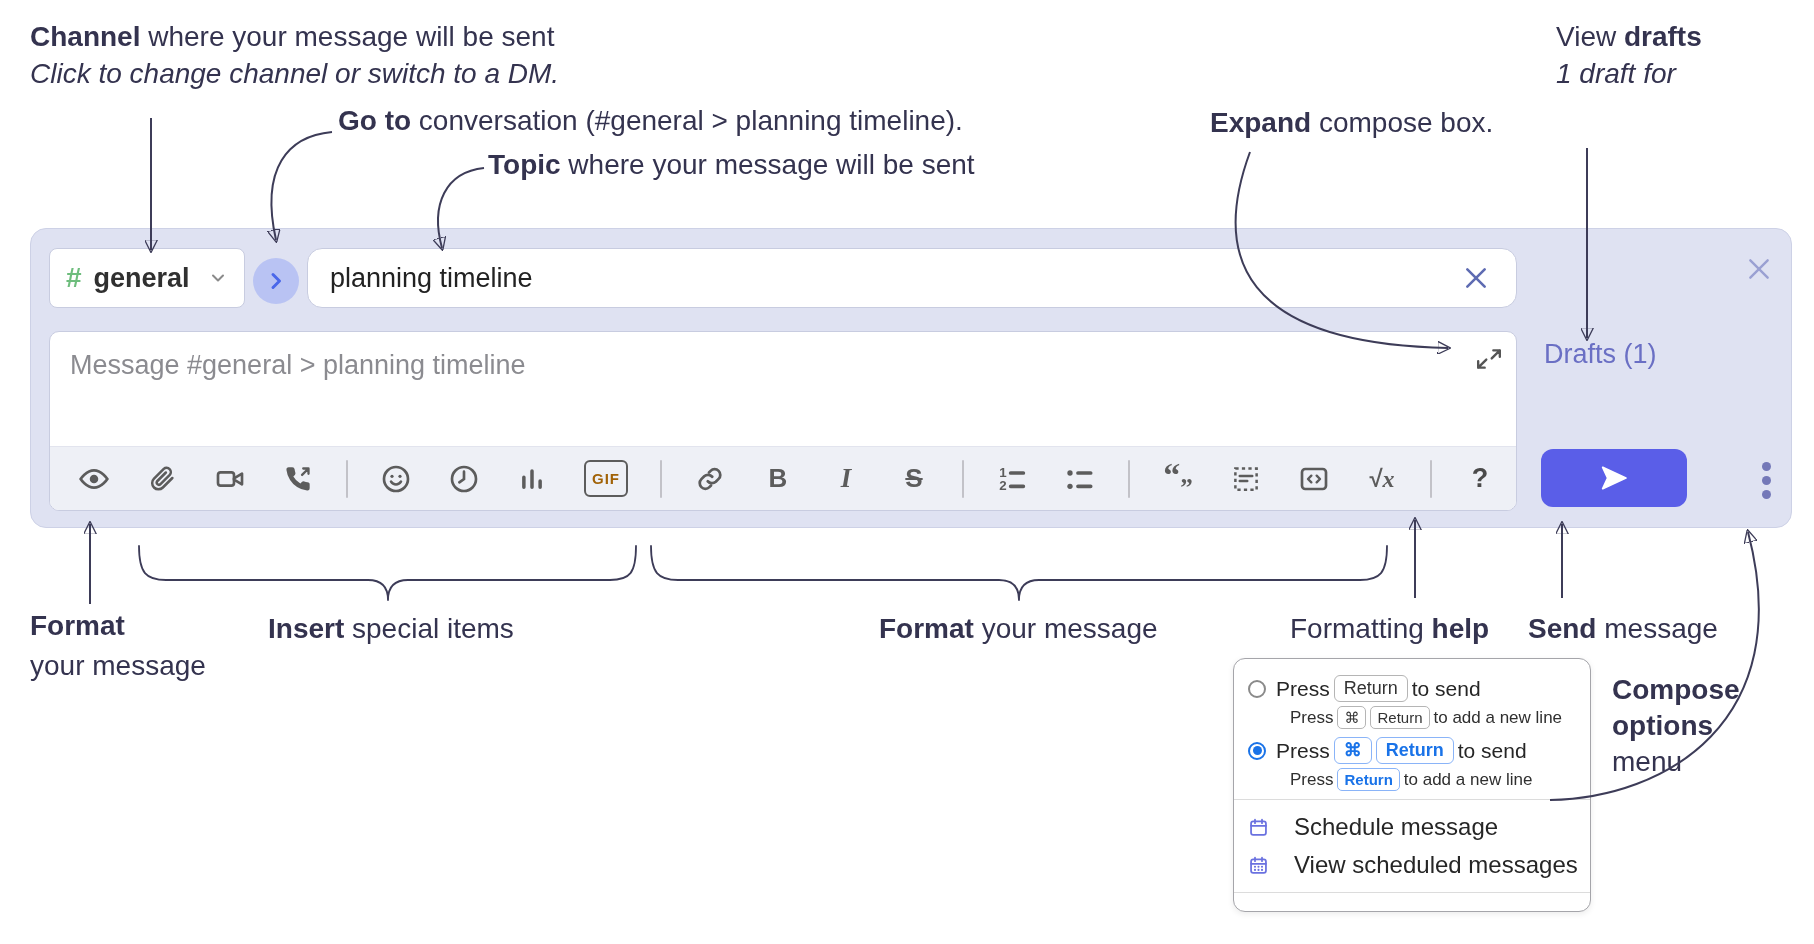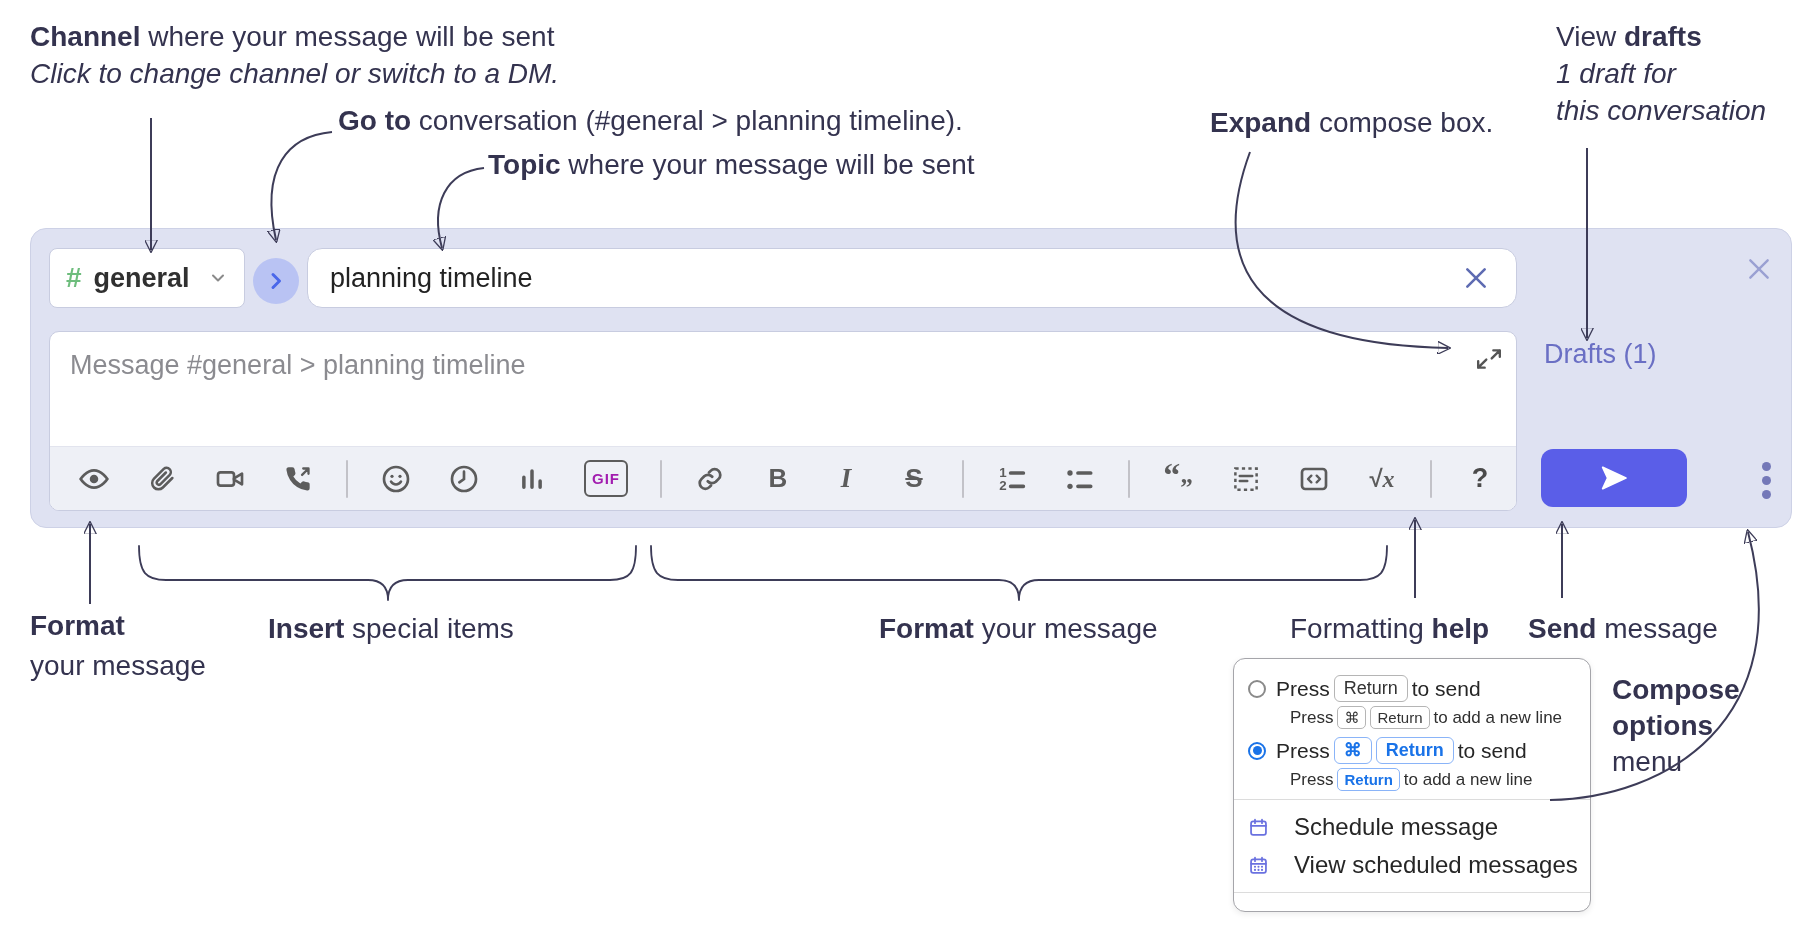--- a/index.html
+++ b/index.html
@@ -41,21 +41,21 @@
   .toolbar{position:absolute;left:0;bottom:0;width:100%;height:64px;background:#eef0f6;
     border-top:1px solid #e2e4ee;display:flex;align-items:center;gap:28px;
     padding:0 24px;box-sizing:border-box;}
   .tb-icon{width:40px;height:40px;display:flex;align-items:center;justify-content:center;
     flex:0 0 auto;cursor:pointer;color:#5c5c5c;}
   .tb-div{width:2px;height:38px;background:#c2c2c8;border-radius:1px;flex:0 0 auto;}
   .tb-txt{font-size:26px;font-weight:700;color:#5c5c5c;}
   .txt-italic{font-family:"Liberation Serif",serif;font-style:italic;font-weight:600;font-size:27px;}
   .txt-strike{text-decoration:line-through;font-weight:600;}
   .gif-box{border:2px solid #5c5c5c;border-radius:6px;padding:8px 6px;font-size:15px;
-    font-weight:700;color:#a21caf;letter-spacing:1px;}
+    font-weight:700;color:#a16207;letter-spacing:1px;}
   .quote-ic{font-family:"Liberation Serif",serif;font-weight:700;color:#5c5c5c;line-height:1;}
   .quote-ic .q1{font-size:34px;vertical-align:6px;}
   .quote-ic .q2{font-size:25px;vertical-align:-4px;}
   .math-ic{font-size:24px;color:#5c5c5c;font-weight:600;}
   .math-ic .mx{font-family:"Liberation Serif",serif;font-style:italic;}
   .help-q{font-size:27px;font-weight:600;color:#4a4a4a;}
 
   .drafts-link{position:absolute;left:1513px;top:110px;font-size:27px;color:#6a6fc4;cursor:pointer;}
   .send-btn{position:absolute;left:1510px;top:220px;width:146px;height:58px;background:#5a5ee8;
     border:none;border-radius:12px;display:flex;align-items:center;justify-content:center;cursor:pointer;}
@@ -102,21 +102,20 @@
     <span class="b">Topic</span><span> where your message will be sent</span>
   </div>
 
   <div class="ann" style="left:1210px;top:104px;">
     <span class="b">Expand</span><span> compose box.</span>
   </div>
 
   <div class="ann" style="left:1556px;top:18px;">
     <div><span>View </span><span class="b">drafts</span></div>
     <div class="i">1 draft for</div>
-    <div class="i">this conversation</div>
   </div>
 
   <div class="ann" style="left:30px;top:606px;line-height:40px;">
     <div class="b">Format</div>
     <div>your message</div>
   </div>
 
   <div class="ann" style="left:268px;top:610px;">
     <span class="b">Insert</span><span> special items</span>
   </div>

